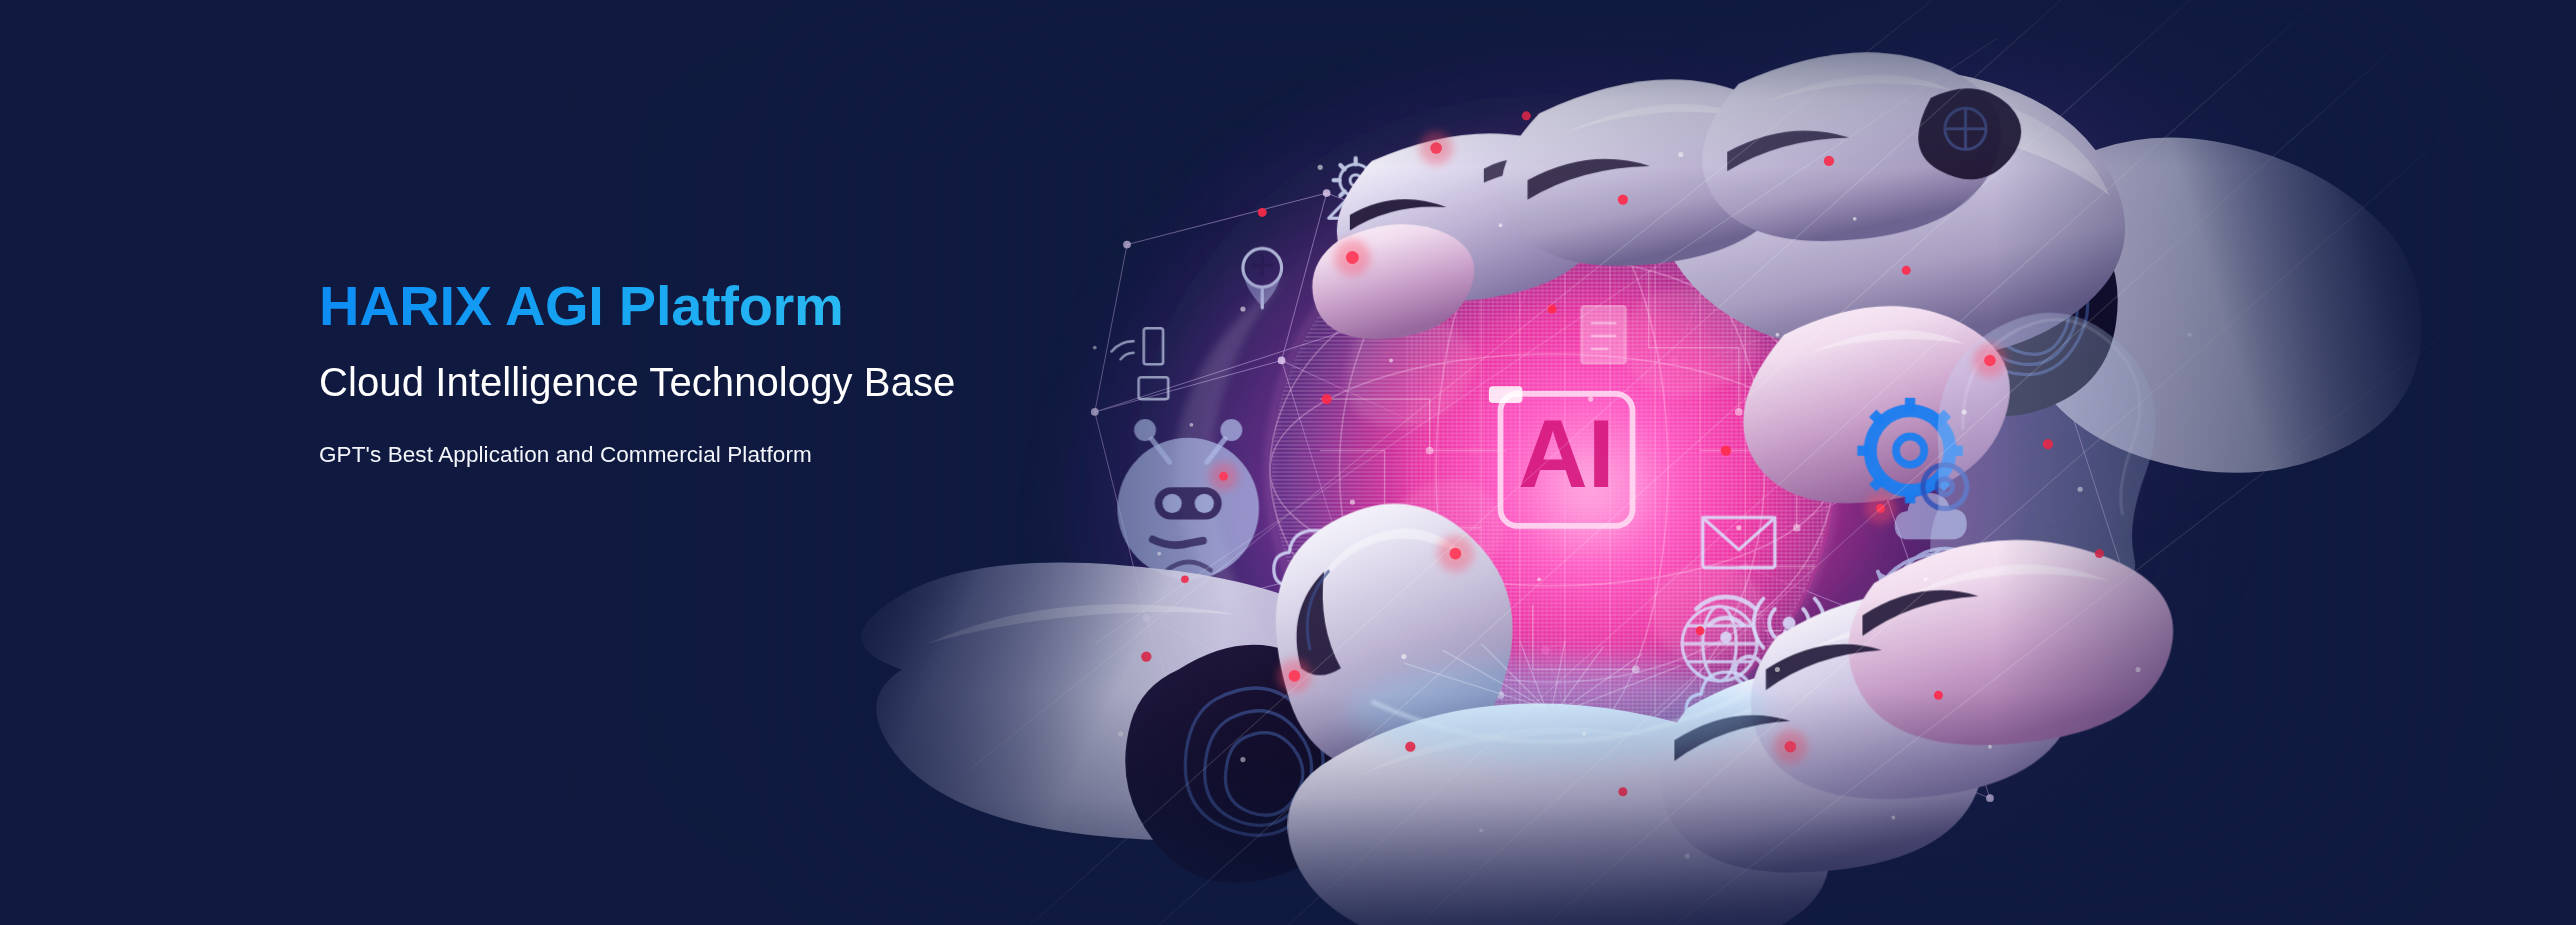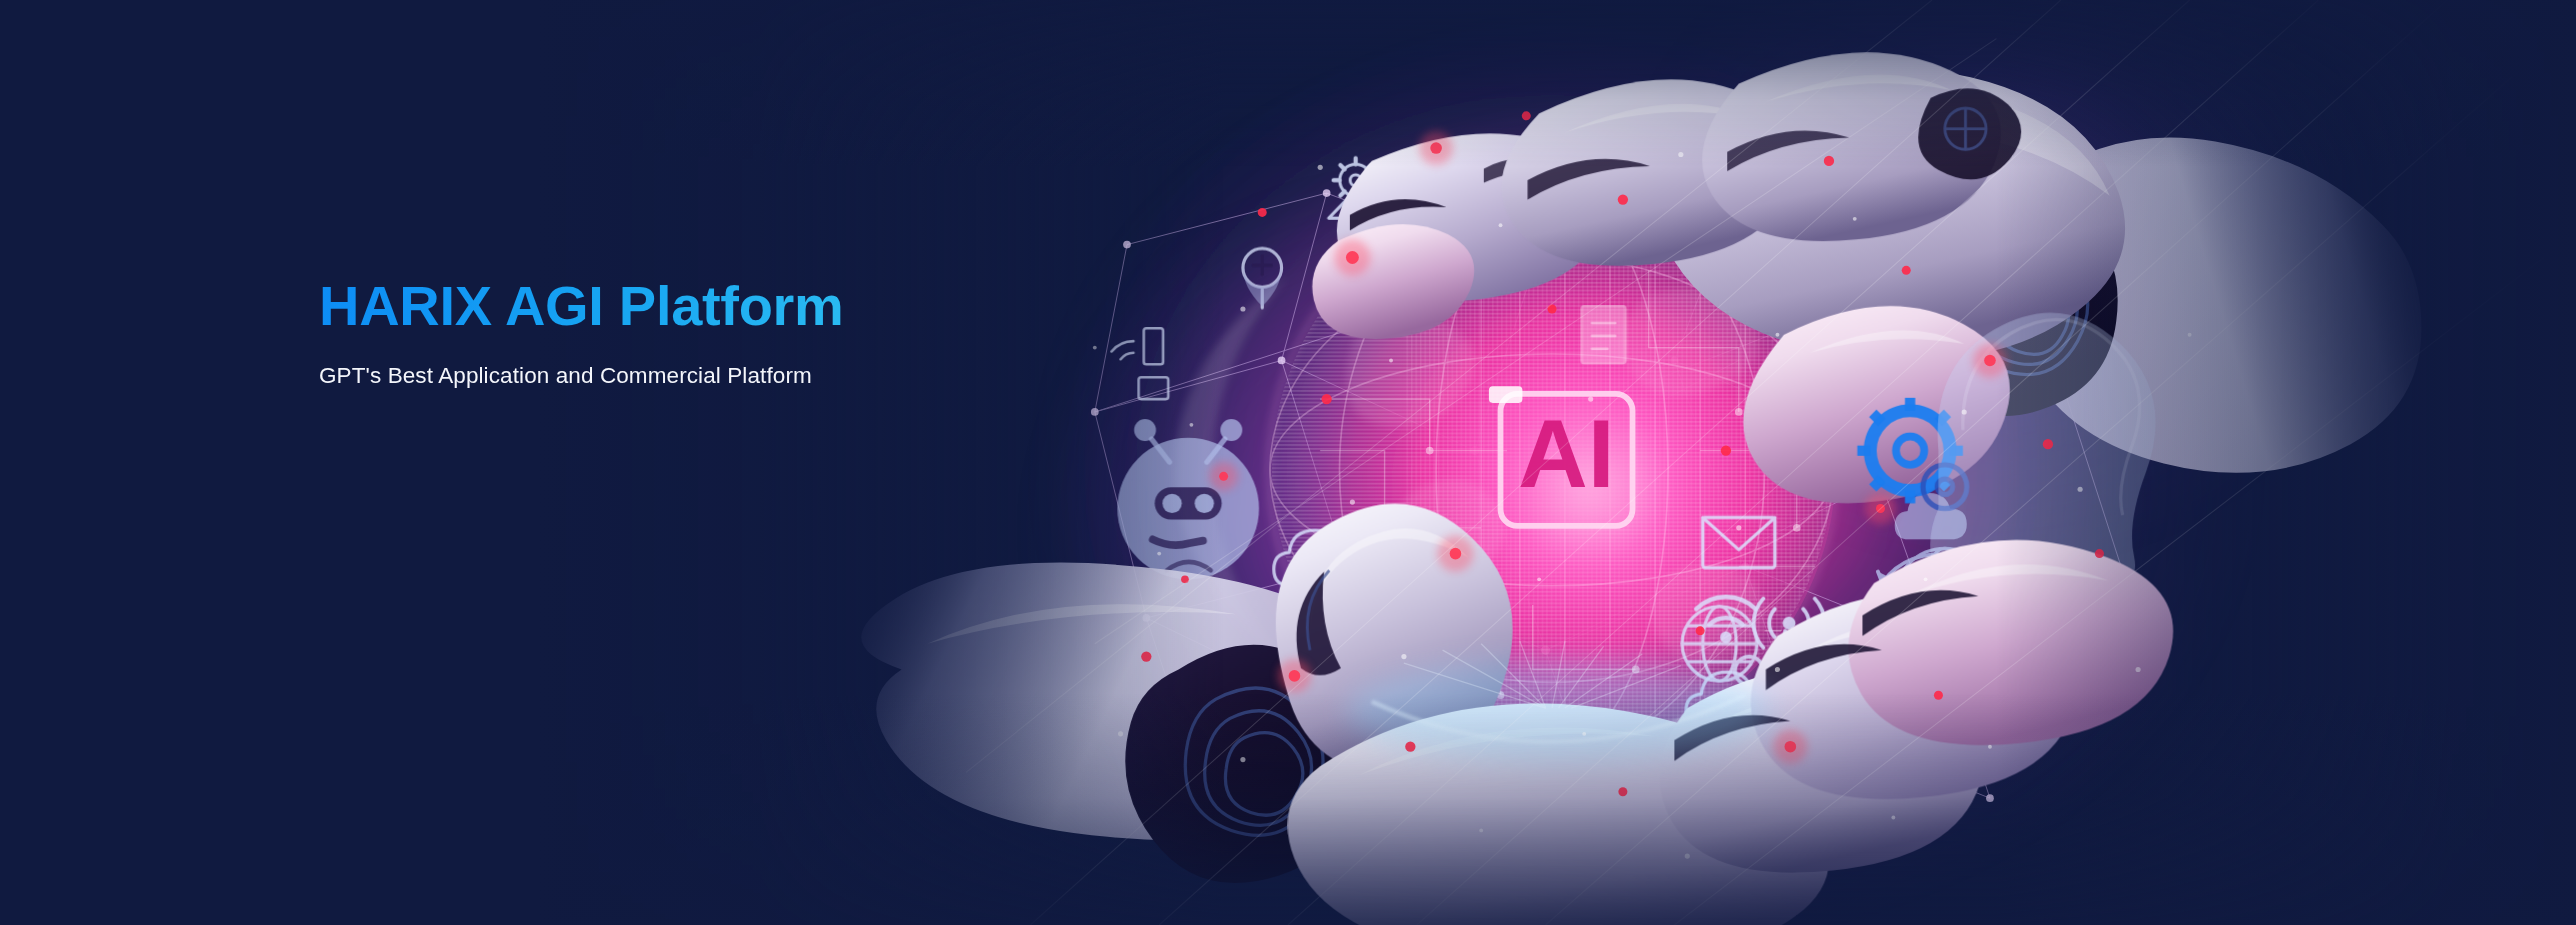--- a/index.html
+++ b/index.html
@@ -70,21 +70,21 @@
     background:linear-gradient(100deg,#0d8cf5 0%,#17a5f2 30%,#2cbdf2 58%,#41d6f7 85%,#4ee0f8 100%);
     -webkit-background-clip:text;background-clip:text;
     color:transparent;-webkit-text-fill-color:transparent;
   }
   .subtitle{
     margin:24.5px 0 0 0;
     font-size:40px;font-weight:400;color:#ffffff;line-height:1.1;
     white-space:nowrap;letter-spacing:0.1px;
   }
   .tagline{
-    margin:26px 0 0 0;
+    margin:37px 0 0 0;
     font-size:22.5px;font-weight:400;color:#f4f6fb;line-height:1.2;
     white-space:nowrap;letter-spacing:0.1px;
   }
 
   
   .art{position:absolute;left:0;top:0;width:2576px;height:925px;pointer-events:none;}
 </style>
 </head>
 <body>
 
@@ -620,17 +620,18 @@
     </g>
   </svg>
 
   <div class="bg-fade-left"></div>
   <div class="bg-fade-right"></div>
   <div class="bg-fade-top"></div>
   <div class="bg-fade-bottom"></div>
 
   <div class="copy">
     <h1 class="title">HARIX AGI Platform</h1>
+    <p class="subtitle">Cloud Intelligence Technology Base</p>
     <p class="tagline">GPT's Best Application and Commercial Platform</p>
   </div>
 
 </div>
 
 
 </body></html>

